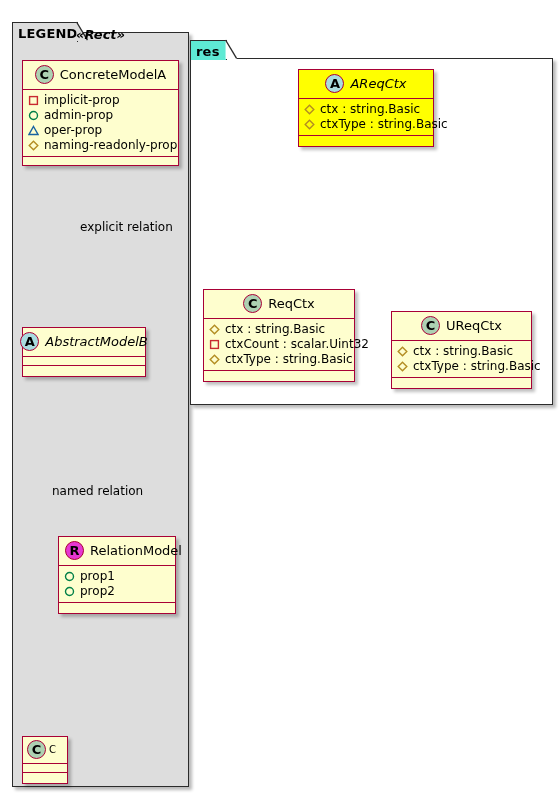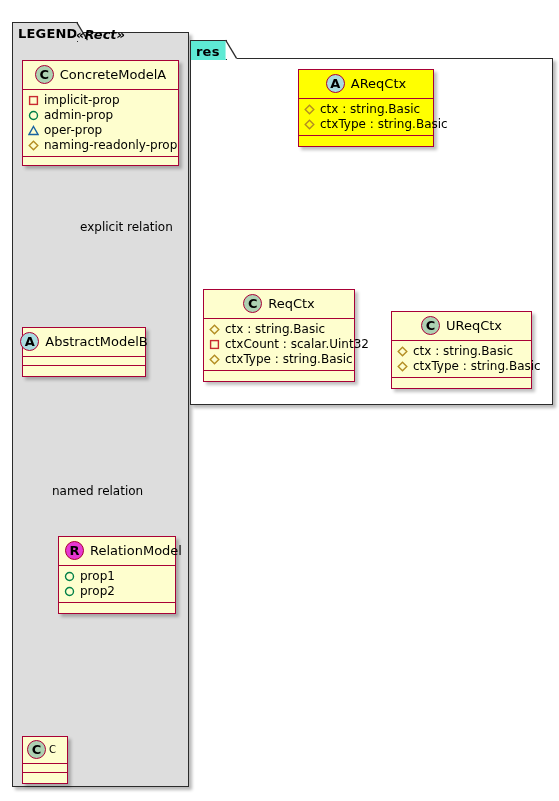--- a/index.html
+++ b/index.html
@@ -100,20 +100,21 @@
     justify-content: center;
     gap: 6px;
     box-sizing: border-box;
     border-bottom: 1.5px solid #A80036;
     padding: 4px 6px 5px 6px;
     font-size: 13px;
     color: #000000;
     white-space: nowrap;
   }
   .cls-title.abstract .cls-name {
+    font-style: italic;
   }
   .cls-name { font-size: 13px; }
   .cls-attrs {
     box-sizing: border-box;
     border-bottom: 1.5px solid #A80036;
     padding: 3px 4px 3px 5px;
   }
   .cls-ops {
     box-sizing: border-box;
     min-height: 8px;

